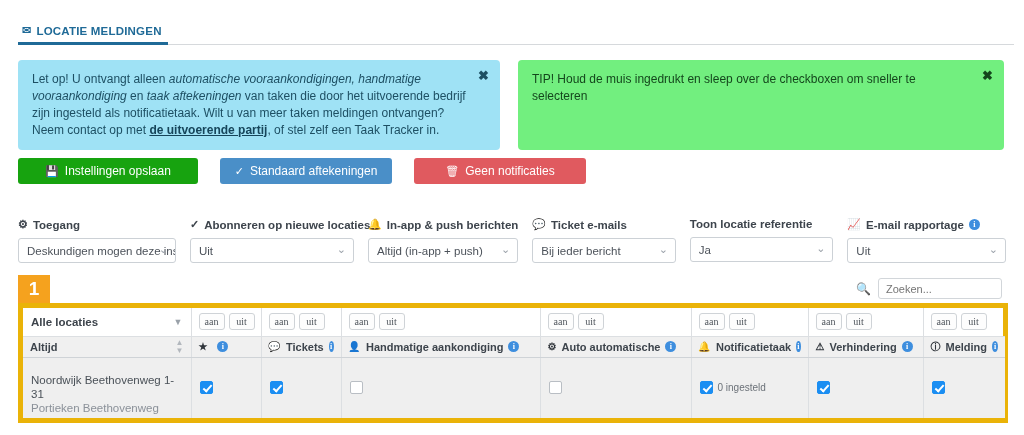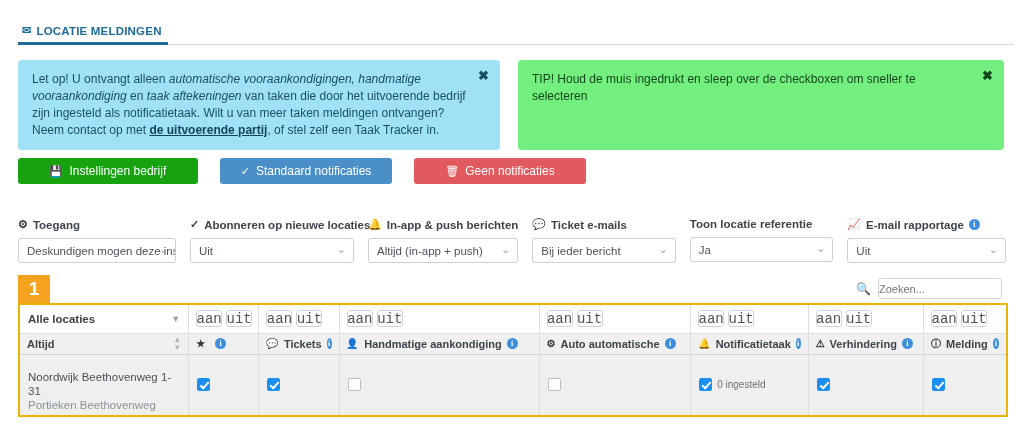--- a/index.html
+++ b/index.html
@@ -148,29 +148,29 @@
   .searchwrap {
     position: absolute; right: 22px; top: 278px;
     display: flex; align-items: center; gap: 7px;
   }
   .searchwrap .sic { color: #5b6570; font-size: 12px; font-weight: bold; }
   .searchbox {
     width: 124px; height: 21px;
     border: 1px solid #d2d6da; border-radius: 3px;
     background: #fff;
     font-size: 11px; color: #9aa0a7;
-    padding: 0 0;
+    padding: 0 7px;
     font-family: inherit;
     outline: none;
   }
 
   
   .tablewrap {
     position: absolute; left: 18px; top: 303px; right: 16px;
-    border: 2px solid #eab308;
+    border: 5px solid #eab308;
     background: #fff;
   }
   table.grid {
     width: 100%;
     border-collapse: collapse;
     table-layout: fixed;
     font-size: 11.5px;
   }
   table.grid td, table.grid th {
     border-right: 1px solid #dcdfe2;
@@ -186,24 +186,24 @@
     height: 26px; margin: 0 8px;
     font-weight: bold; font-size: 11.5px; color: #3d444c;
   }
   .allloc .caret { color: #9aa1a9; font-size: 9px; }
   .togglecell { padding-left: 7px !important; }
   .tg {
     display: inline-flex; align-items: center; justify-content: center;
     width: 26px; height: 17px;
     border: 1px solid #cfd3d7; border-radius: 3px;
     background: #fdfdfd;
-    font-size: 14px; color: #4e545b;
+    font-size: 10px; color: #4e545b;
     margin-right: 4px;
     cursor: pointer;
-    font-family: Liberation Mono, monospace;
+    font-family: Liberation Serif, serif;
   }
 
   
   tr.headrow td {
     height: 21px;
     background: #f0f0f0;
     border-bottom: 1px solid #cfd3d7;
     border-top: 1px solid #cfd3d7;
   }
   .hlab {
@@ -277,25 +277,25 @@
     <div class="alert tip">
       <span class="close">✖</span>
       <b>TIP!</b><span> Houd de muis ingedrukt en sleep over de checkboxen om sneller te selecteren</span>
     </div>
 
   </div>
 
   <div class="btnrow">
     <button class="btn green">
       <span class="ic">💾</span>
-      <span>Instellingen bedrijf</span>
+      <span>Instellingen opslaan</span>
     </button>
     <button class="btn blue">
       <span class="ic">✓</span>
-      <span>Standaard notificaties</span>
+      <span>Standaard aftekeningen</span>
     </button>
     <button class="btn red">
       <span class="ic">🗑</span>
       <span>Geen notificaties</span>
     </button>
   </div>
 
   <div class="settings">
 
     <div class="sfield" style="width:172px">

